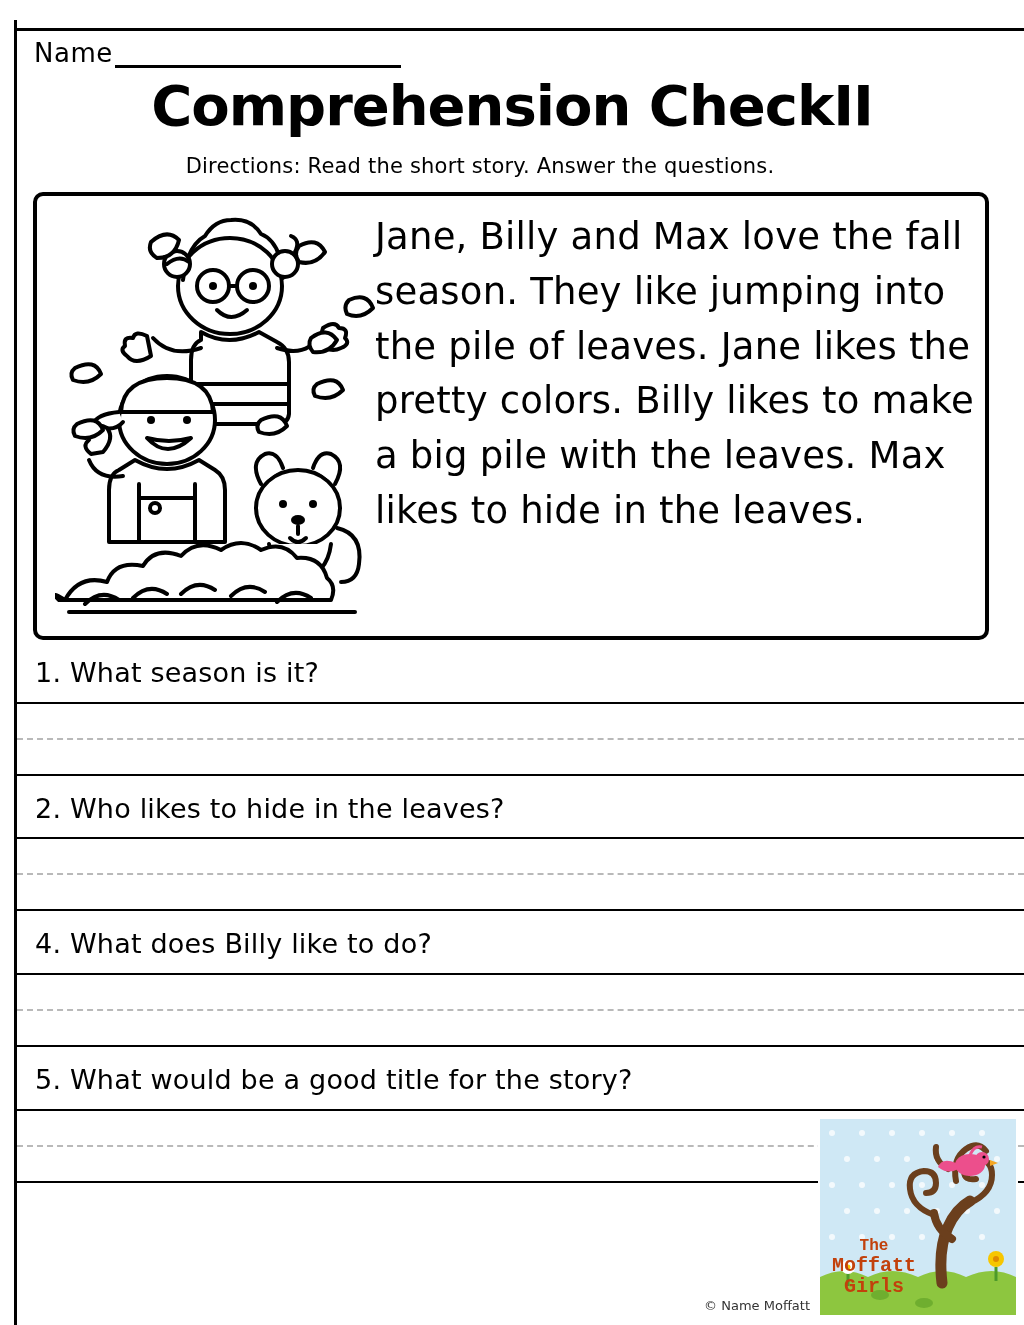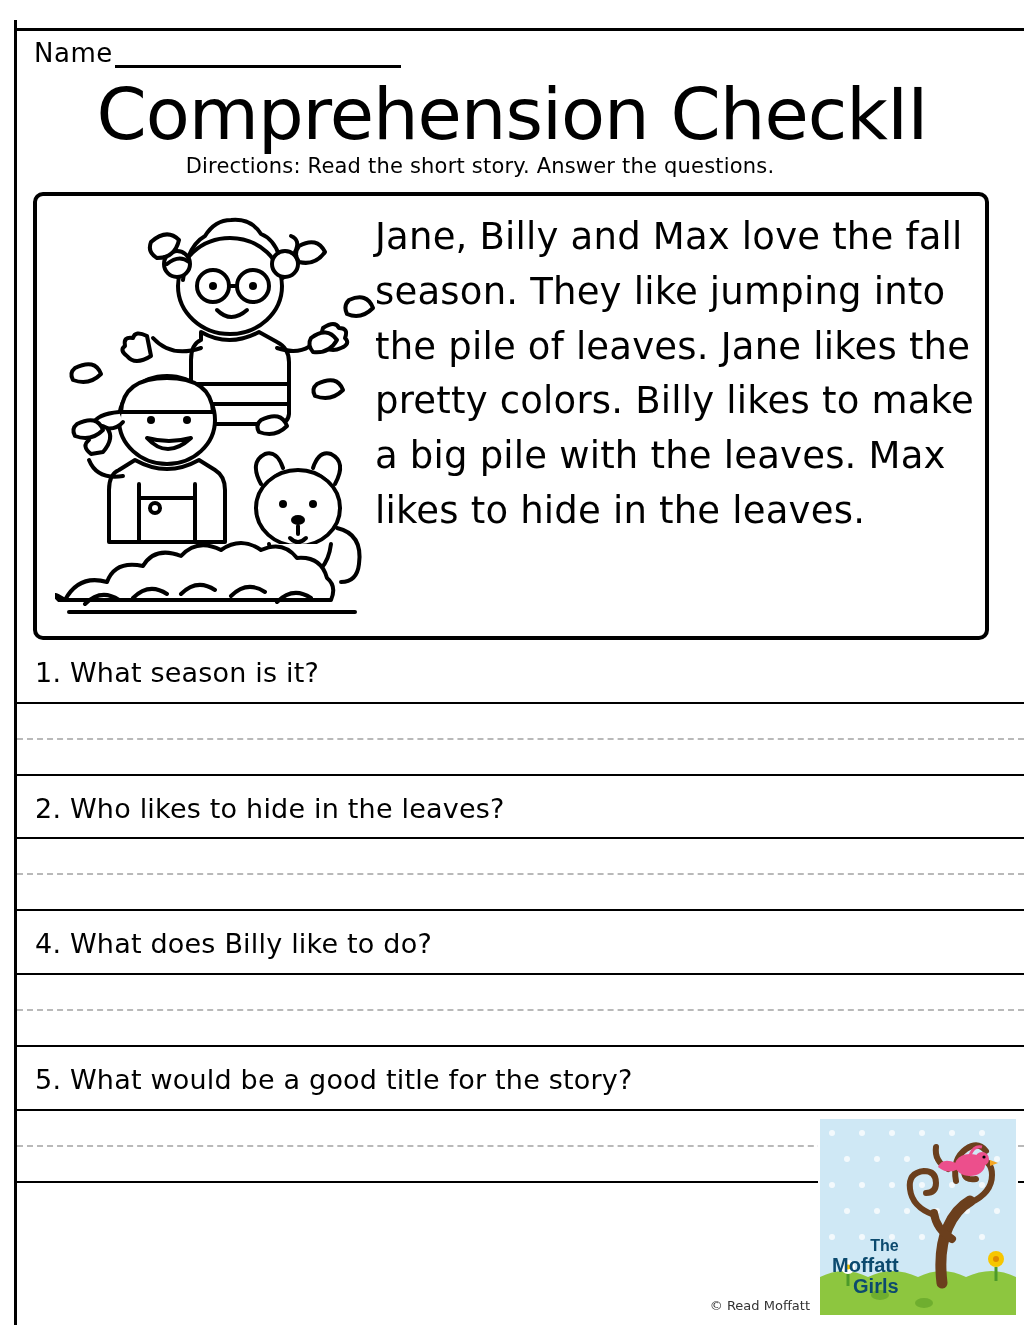--- a/index.html
+++ b/index.html
@@ -65,22 +65,22 @@
   
   .title-wrap {
     position: absolute;
     top: 58px;
     left: 0;
     width: 1024px;
     text-align: center;
   }
   .title {
     font-family: "DejaVu Sans", sans-serif;
-    font-weight: normal;
-    font-size: 72px;
+    font-weight: bold;
+    font-size: 56px;
     letter-spacing: -1px;
     line-height: 1;
     display: inline-block;
   }
   .directions {
     position: absolute;
     top: 134px;
     left: 0;
     width: 960px;
     text-align: center;
@@ -160,26 +160,26 @@
     height: 196px;
     background: #cfe8f5;
     border: 2px solid #ffffff;
     overflow: hidden;
   }
   .logo svg { display: block; }
   .logo-text {
     position: absolute;
     left: 12px;
     bottom: 18px;
-    color: #0c4a6e;
-    font-family: Liberation Sans, sans-serif;
+    color: #c2410c;
+    font-family: Liberation Mono, monospace;
     font-size: 20px;
     line-height: 1.05;
     font-weight: bold;
-    text-align: right;
+    text-align: center;
   }
   .logo-text .the { font-size: 16px; display:block; }
   .credit {
     position: absolute;
     right: 214px;
     bottom: 32px;
     font-size: 13px;
     color: #333;
   }
 </style>
@@ -314,21 +314,21 @@
       <div class="q-text">5. What would be a good title for the story?</div>
       <div class="solid-line"></div>
       <div class="gap-sm"></div>
       <div class="dashed-line"></div>
       <div class="gap-sm"></div>
       <div class="solid-line"></div>
     </div>
 
   </div>
 
-  <div class="credit">© Read Moffatt</div>
+  <div class="credit">© Name Moffatt</div>
 
   <div class="logo">
     <svg width="196" height="196" viewBox="0 0 196 196" xmlns="http://www.w3.org/2000/svg">
       <rect x="0" y="0" width="196" height="196" fill="#cfe8f5"></rect>
       <g fill="#ffffff" opacity="0.75">
         <circle cx="12" cy="14" r="3"></circle>
           <circle cx="42" cy="14" r="3"></circle>
           <circle cx="72" cy="14" r="3"></circle>
         <circle cx="102" cy="14" r="3"></circle>
           <circle cx="132" cy="14" r="3"></circle>

